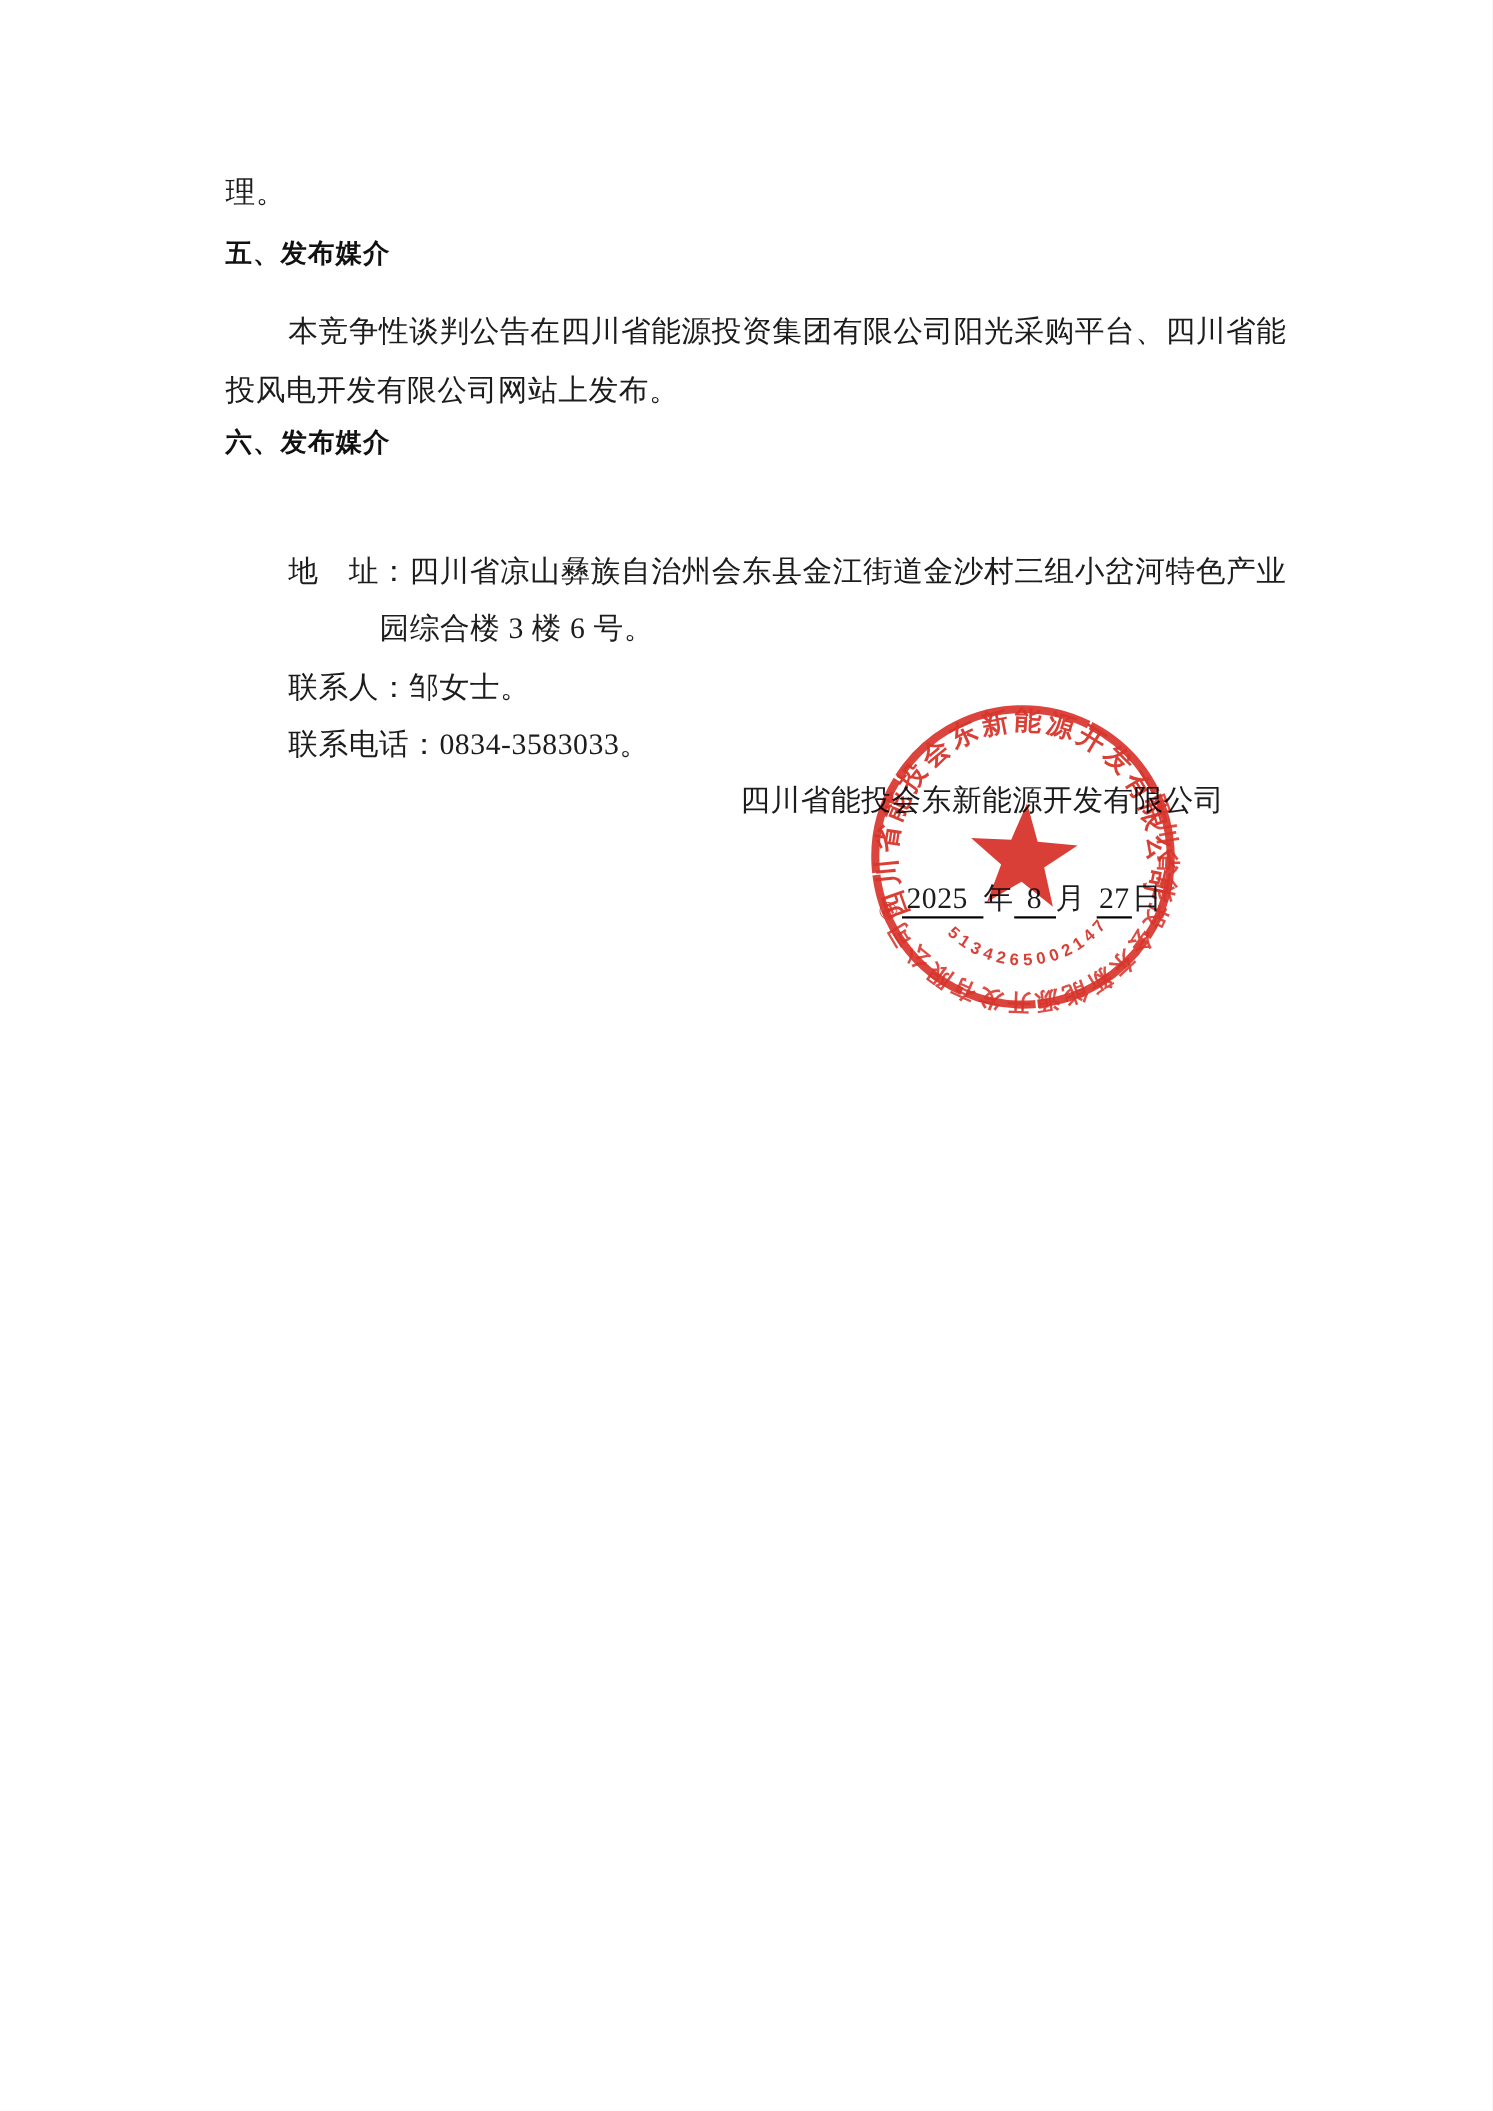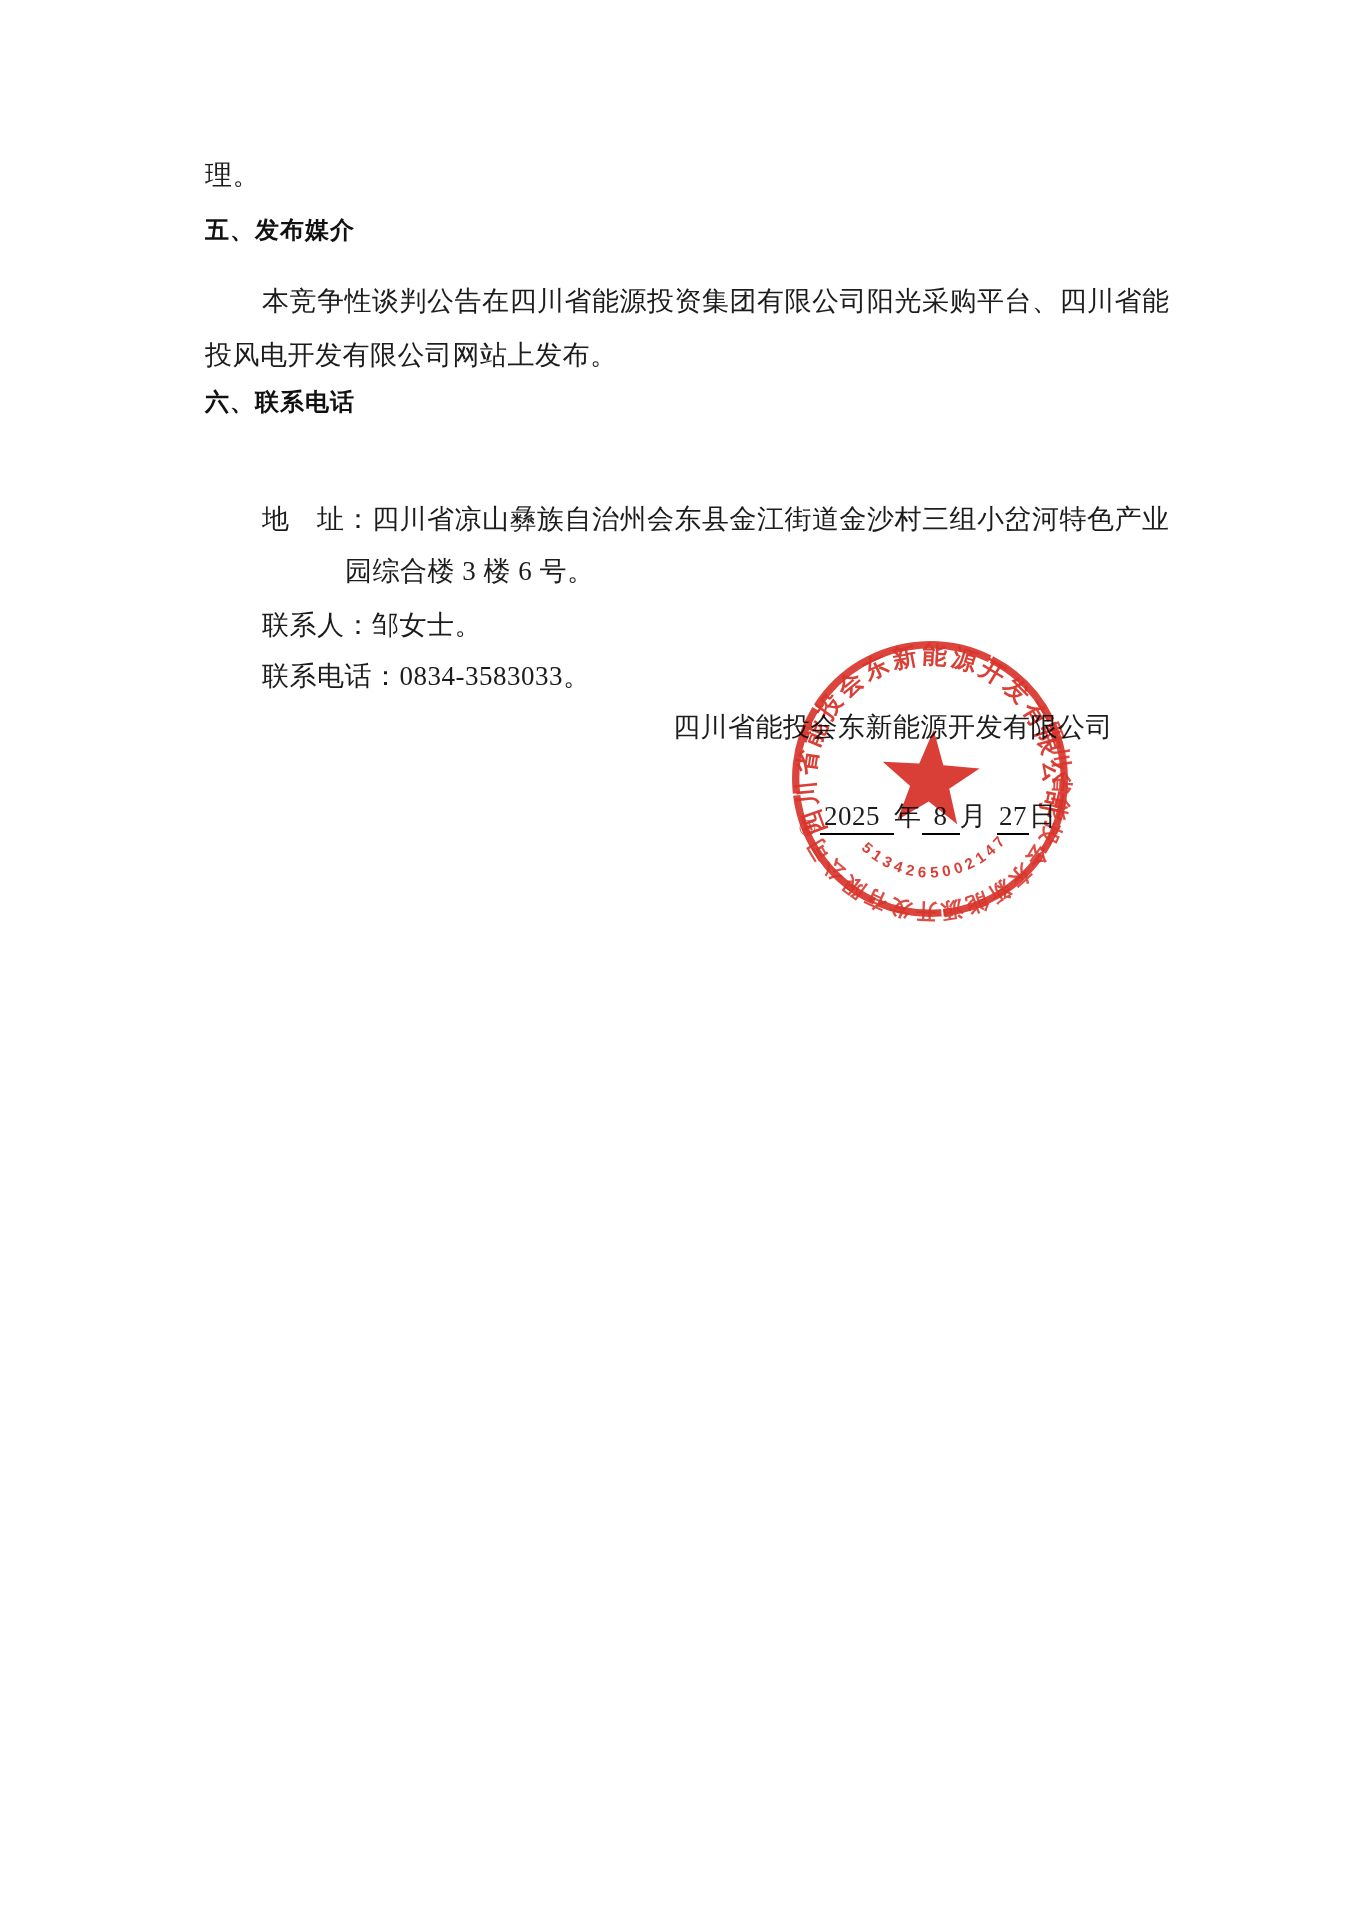--- a/index.html
+++ b/index.html
@@ -64,21 +64,21 @@
 
 <div class="page">
 
   <div class="line frag">理。</div>
 
   <div class="heading h5">五、发布媒介</div>
 
   <div class="line p5-1">本竞争性谈判公告在四川省能源投资集团有限公司阳光采购平台、四川省能</div>
   <div class="line p5-2">投风电开发有限公司网站上发布。</div>
 
-  <div class="heading h6">六、联系电话</div>
+  <div class="heading h6">六、发布媒介</div>
 
   <div class="line addr1">地　址：四川省凉山彝族自治州会东县金江街道金沙村三组小岔河特色产业</div>
   <div class="line addr2">园综合楼 3 楼 6 号。</div>
   <div class="line person">联系人：邹女士。</div>
   <div class="line phone">联系电话：0834-3583033。</div>
 
   <div class="line company">四川省能投会东新能源开发有限公司</div>
 
   <div class="line dateline">
     <span class="seg u u-year">2025</span><span class="seg">年</span><span class="seg u u-month">8</span><span class="seg">月</span><span class="sp"></span><span class="seg u u-day">27</span><span class="seg">日</span>

